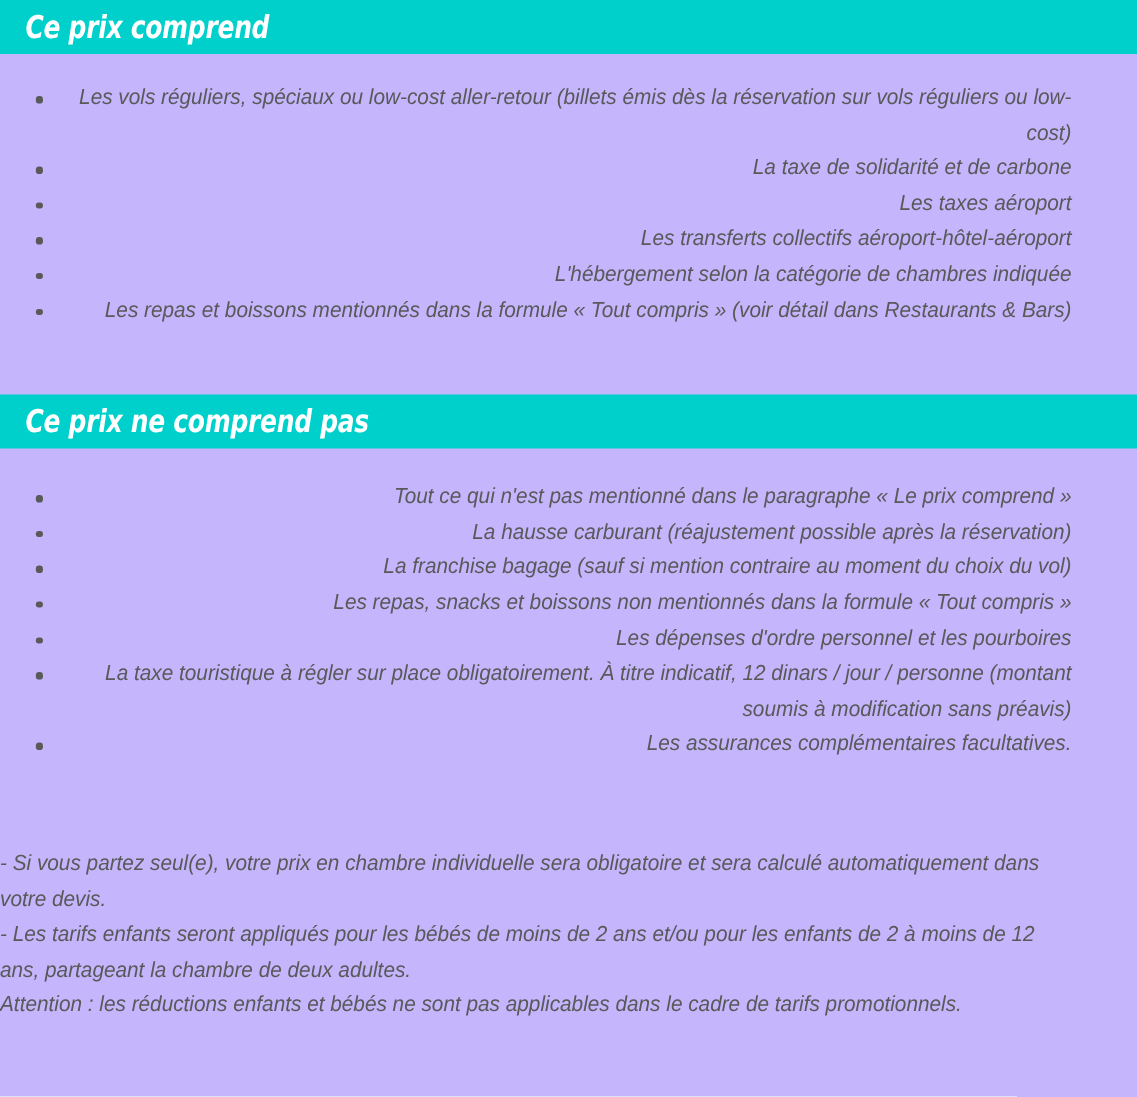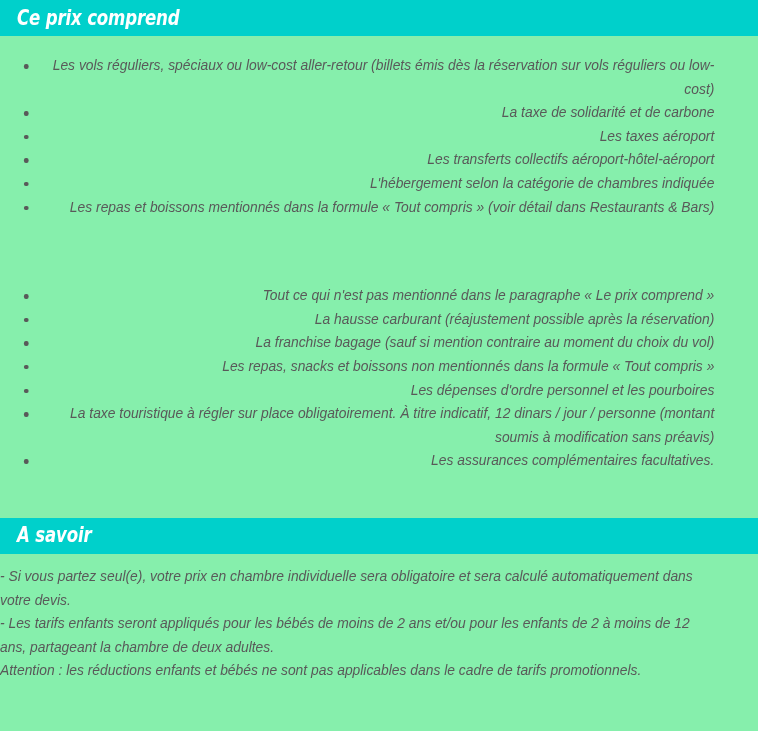--- a/index.html
+++ b/index.html
@@ -10,21 +10,21 @@
   body {
     width: 758px;
     height: 731px;
     font-family: "Liberation Sans", sans-serif;
     overflow: hidden;
   }
   .page {
     position: relative;
     width: 758px;
     height: 731px;
-    background: #86efac;
+    background: #c4b5fd;
   }
 
   
   .section-bar {
     background: #00d0cb;
     width: 758px;
     height: 36px;
     display: flex;
     align-items: center;
     box-sizing: border-box;
@@ -108,38 +108,38 @@
     <li class="bullet-item">Les vols réguliers, spéciaux ou low-cost aller-retour (billets émis dès la réservation sur vols réguliers ou low-cost)</li>
     <li class="bullet-item">La taxe de solidarité et de carbone</li>
     <li class="bullet-item">Les taxes aéroport</li>
     <li class="bullet-item">Les transferts collectifs aéroport-hôtel-aéroport</li>
     <li class="bullet-item">L'hébergement selon la catégorie de chambres indiquée</li>
     <li class="bullet-item">Les repas et boissons mentionnés dans la formule « Tout compris » (voir détail dans Restaurants &amp; Bars)</li>
   </ul>
 
   <div class="gap-2"></div>
 
+  <div class="section-bar">
+    <span class="section-bar-title">Ce prix ne comprend pas</span>
+  </div>
 
   <div class="gap-3"></div>
 
   <ul class="bullet-list">
     <li class="bullet-item">Tout ce qui n'est pas mentionné dans le paragraphe « Le prix comprend »</li>
     <li class="bullet-item">La hausse carburant (réajustement possible après la réservation)</li>
     <li class="bullet-item">La franchise bagage (sauf si mention contraire au moment du choix du vol)</li>
     <li class="bullet-item">Les repas, snacks et boissons non mentionnés dans la formule « Tout compris »</li>
     <li class="bullet-item">Les dépenses d'ordre personnel et les pourboires</li>
     <li class="bullet-item">La taxe touristique à régler sur place obligatoirement. À titre indicatif, 12 dinars / jour / personne (montant soumis à modification sans préavis)</li>
     <li class="bullet-item">Les assurances complémentaires facultatives.</li>
   </ul>
 
   <div class="gap-4"></div>
 
-  <div class="section-bar">
-    <span class="section-bar-title">A savoir</span>
-  </div>
 
   <div class="gap-5"></div>
 
   <div>
     <p class="note-para">- Si vous partez seul(e), votre prix en chambre individuelle sera obligatoire et sera calculé automatiquement dans votre devis.</p>
     <p class="note-para">- Les tarifs enfants seront appliqués pour les bébés de moins de 2 ans et/ou pour les enfants de 2 à moins de 12 ans, partageant la chambre de deux adultes.</p>
     <p class="note-para">Attention : les réductions enfants et bébés ne sont pas applicables dans le cadre de tarifs promotionnels.</p>
   </div>
 
 </div>

